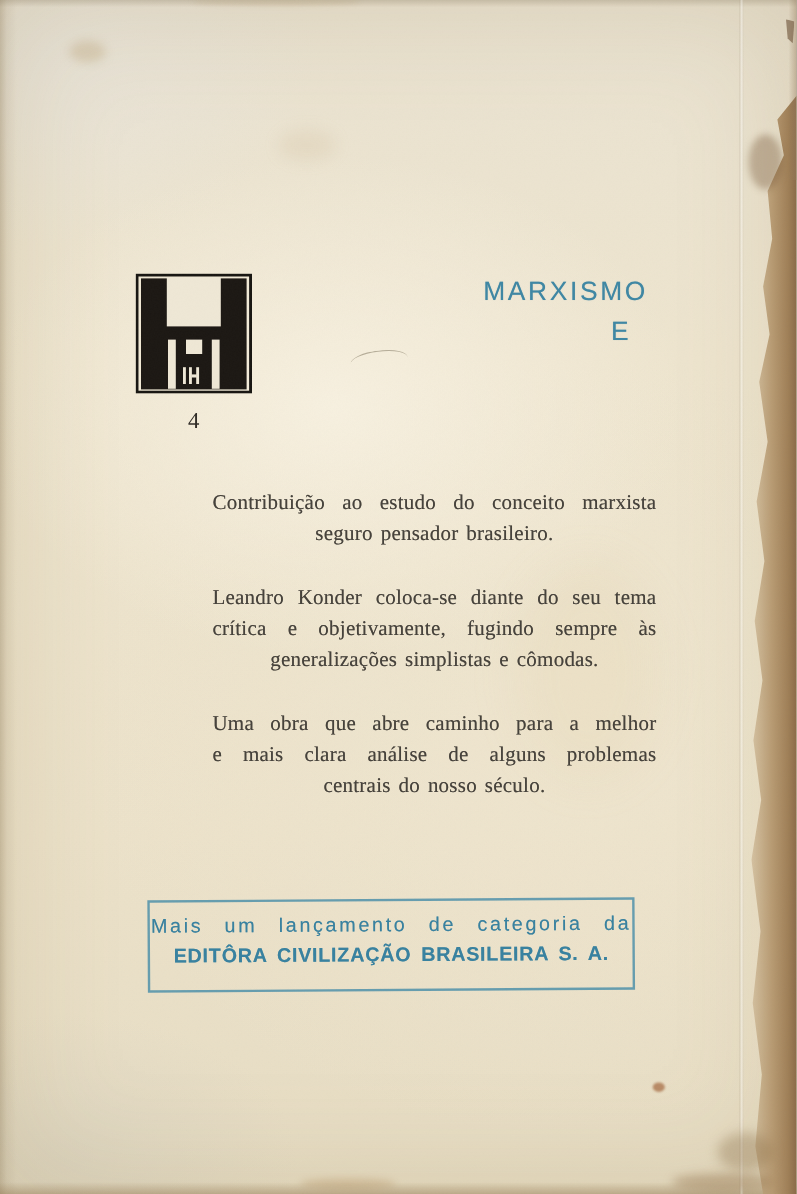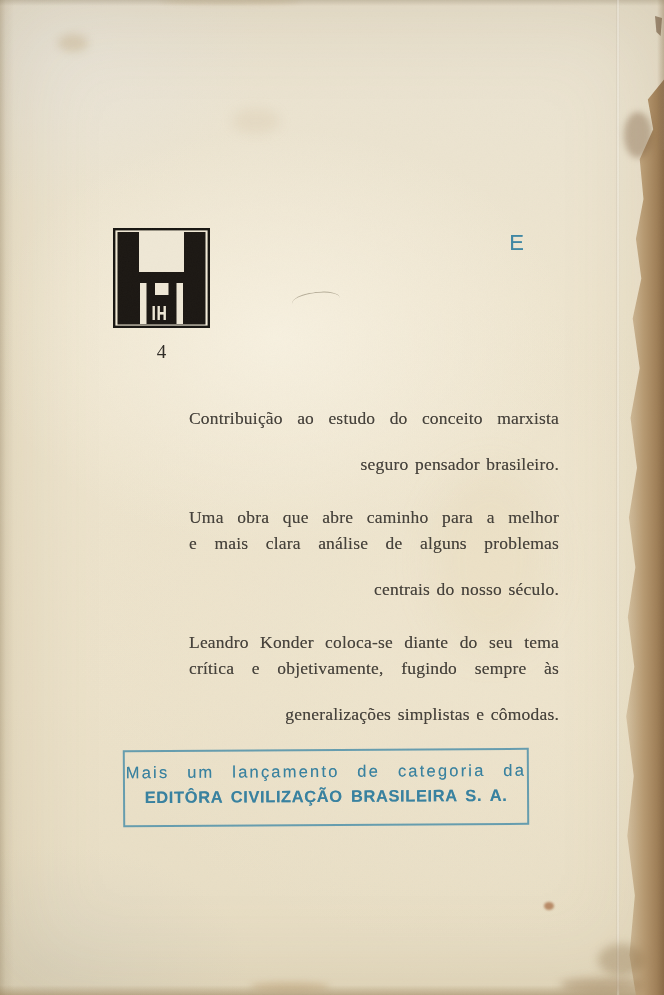--- a/index.html
+++ b/index.html
@@ -46,26 +46,26 @@
   
   .logo{position:absolute;left:113px;top:228px;width:97px;height:100px;}
   .series-num{position:absolute;left:113px;top:341px;width:97px;text-align:center;
     font-family:"Liberation Serif", serif;font-size:19px;color:#2f2b26;}
   
   .title{position:absolute;right:124px;top:226px;text-align:right;
     color:#3e87a4;font-size:22px;font-weight:400;letter-spacing:2.2px;line-height:33px;
     text-shadow:0 0 .6px rgba(62,135,164,.55);}
   .title .mid{padding-right:14px;}
   
-  .blurbs{position:absolute;left:189px;top:405px;width:370px;
+  .blurbs{position:absolute;left:177px;top:405px;width:370px;
     font-family:"Liberation Serif", serif;font-size:17.5px;line-height:26px;color:#45413b;
     letter-spacing:.2px;word-spacing:2px;text-shadow:0 0 .5px rgba(64,58,50,.55);}
   .blurbs p{margin:0 0 27px 0;}
   .jl{text-align:justify;text-align-last:justify;}
-  .ll{text-align:right;margin-top:20px;}
+  .ll{text-align:center;}
   
   .pub-box{position:absolute;left:123px;top:749px;width:402px;height:73px;
     border:2px solid rgba(78,144,170,.85);transform:rotate(-.35deg);
     color:#3781a0;text-align:center;}
   .pub-line1{margin-top:11px;font-size:16.5px;letter-spacing:2.2px;word-spacing:11px;
     text-shadow:0 0 .5px rgba(55,129,160,.5);}
   .pub-line2{margin-top:6px;font-size:16.5px;font-weight:700;letter-spacing:.6px;word-spacing:3px;
     text-shadow:0 0 .5px rgba(55,129,160,.5);}
   
   .grain{position:absolute;left:0;top:0;width:664px;height:995px;pointer-events:none;opacity:.5;}
@@ -102,37 +102,38 @@
     <rect x="63.5" y="55" width="6.5" height="41" fill="#efe8d6"></rect>
     <rect x="42" y="55" width="13.5" height="12" fill="#efe8d6"></rect>
     <rect x="39.5" y="78" width="2.4" height="14" fill="#efe8d6"></rect>
     <rect x="44.5" y="78" width="2.4" height="14" fill="#efe8d6"></rect>
     <rect x="50.5" y="78" width="2.4" height="14" fill="#efe8d6"></rect>
     <rect x="46.5" y="84" width="4.5" height="2.6" fill="#efe8d6"></rect>
   </svg>
   <div class="series-num">4</div>
 
   <div class="title">
+    <div>MARXISMO</div>
     <div class="mid">E</div>
   </div>
 
   <div class="blurbs">
     <p>
       <span class="jl" style="display:block">Contribuição ao estudo do conceito marxista</span>
       <span class="ll" style="display:block">seguro pensador brasileiro.</span>
     </p>
     <p>
+      <span class="jl" style="display:block">Leandro Konder coloca-se diante do seu tema</span>
+      <span class="jl" style="display:block">crítica e objetivamente, fugindo sempre às</span>
+      <span class="ll" style="display:block">generalizações simplistas e cômodas.</span>
+    </p>
+    <p>
       <span class="jl" style="display:block">Uma obra que abre caminho para a melhor</span>
       <span class="jl" style="display:block">e mais clara análise de alguns problemas</span>
       <span class="ll" style="display:block">centrais do nosso século.</span>
-    </p>
-    <p>
-      <span class="jl" style="display:block">Leandro Konder coloca-se diante do seu tema</span>
-      <span class="jl" style="display:block">crítica e objetivamente, fugindo sempre às</span>
-      <span class="ll" style="display:block">generalizações simplistas e cômodas.</span>
     </p>
   </div>
 
   <div class="pub-box">
     <div class="pub-line1">Mais um lançamento de categoria da</div>
     <div class="pub-line2">EDITÔRA CIVILIZAÇÃO BRASILEIRA S. A.</div>
   </div>
 
   <svg class="grain" aria-hidden="true">
     <filter id="g">

